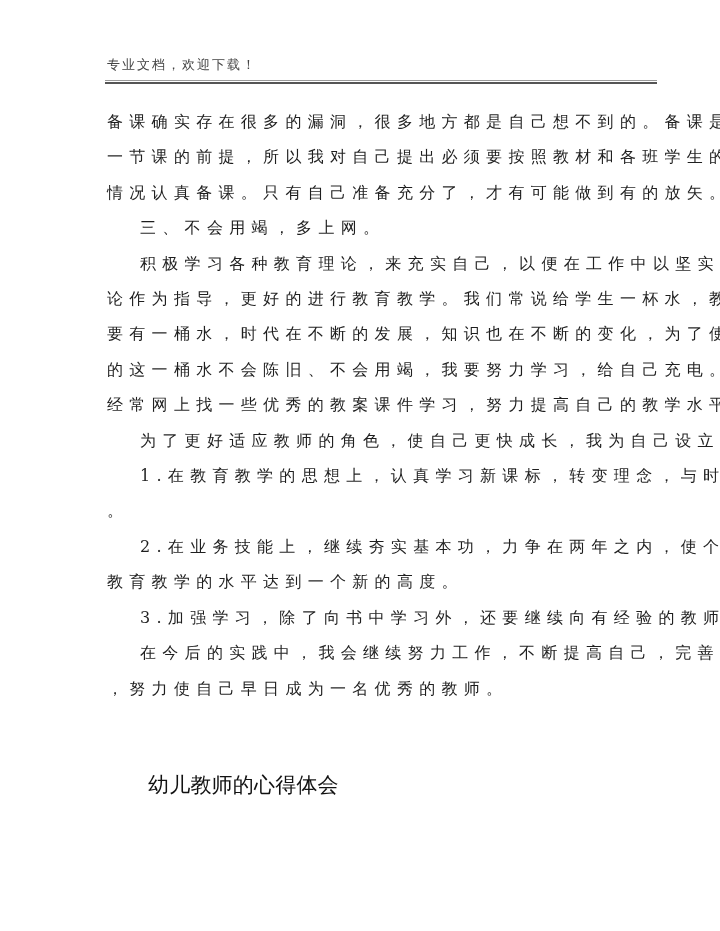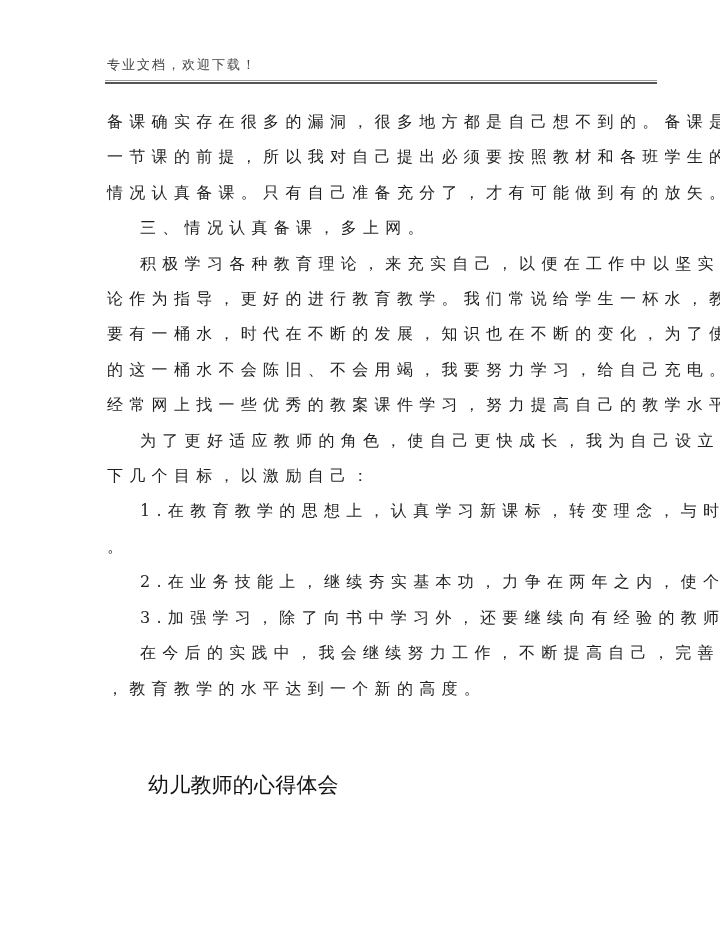--- a/index.html
+++ b/index.html
@@ -67,29 +67,29 @@
 </head>
 <body>
 
 <div class="page-header">专业文档，欢迎下载！</div>
 <div class="header-rule"></div>
 
 <div class="body-text">
   <p class="para">备课确实存在很多的漏洞，很多地方都是自己想不到的。备课是上好</p>
   <p class="para">一节课的前提，所以我对自己提出必须要按照教材和各班学生的实际</p>
   <p class="para">情况认真备课。只有自己准备充分了，才有可能做到有的放矢。</p>
-  <p class="para indent">三、情况认真备课，多上网。</p>
+  <p class="para indent">三、不会用竭，多上网。</p>
   <p class="para indent">积极学习各种教育理论，来充实自己，以便在工作中以坚实的理</p>
   <p class="para">论作为指导，更好的进行教育教学。我们常说给学生一杯水，教师就</p>
   <p class="para">要有一桶水，时代在不断的发展，知识也在不断的变化，为了使自己</p>
   <p class="para">的这一桶水不会陈旧、不会用竭，我要努力学习，给自己充电。我还</p>
   <p class="para">经常网上找一些优秀的教案课件学习，努力提高自己的教学水平。</p>
   <p class="para indent">为了更好适应教师的角色，使自己更快成长，我为自己设立了以</p>
-  <p class="para">下几个目标，以激励自己：</p>
   <p class="para indent">1.在教育教学的思想上，认真学习新课标，转变理念，与时俱进</p>
   <p class="para">。</p>
   <p class="para indent">2.在业务技能上，继续夯实基本功，力争在两年之内，使个人的</p>
+  <p class="para">教育教学的水平达到一个新的高度。</p>
   <p class="para indent">3.加强学习，除了向书中学习外，还要继续向有经验的教师学习</p>
   <p class="para indent">在今后的实践中，我会继续努力工作，不断提高自己，完善自己</p>
-  <p class="para">，教育教学的水平达到一个新的高度。</p>
+  <p class="para">，努力使自己早日成为一名优秀的教师。</p>
 </div>
 
 <div class="section-title">幼儿教师的心得体会</div>
 
 </body></html>

